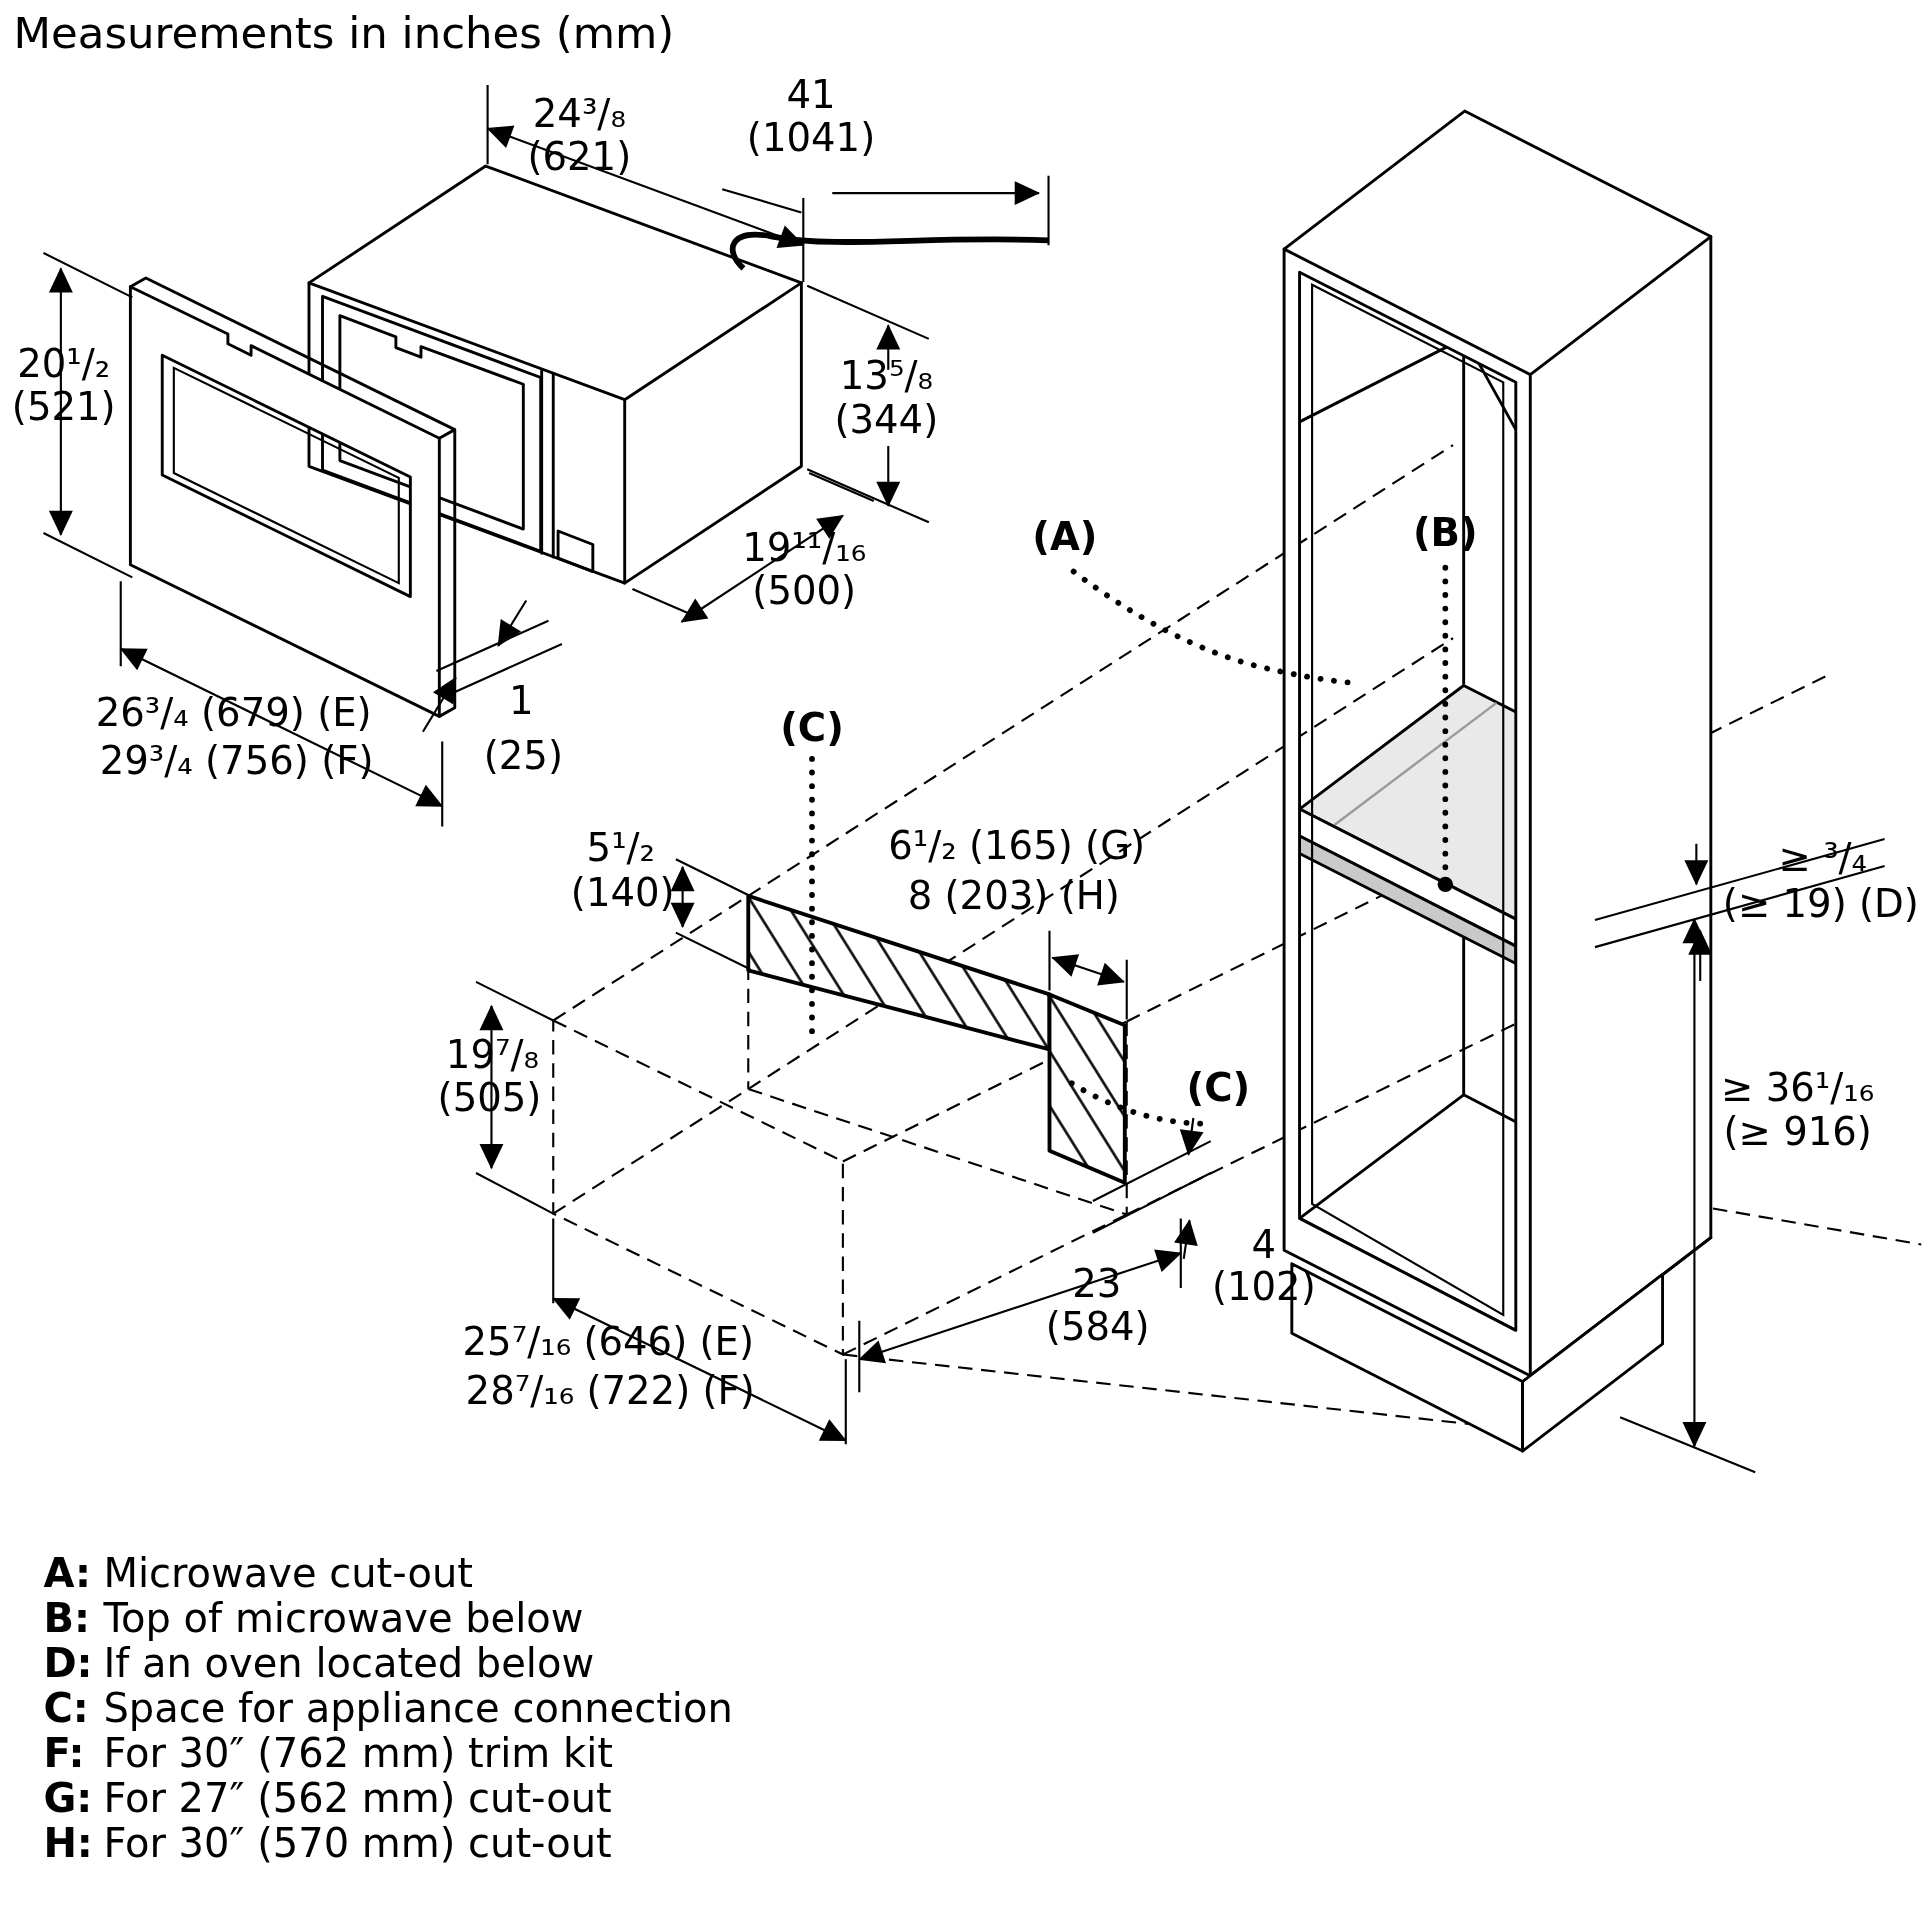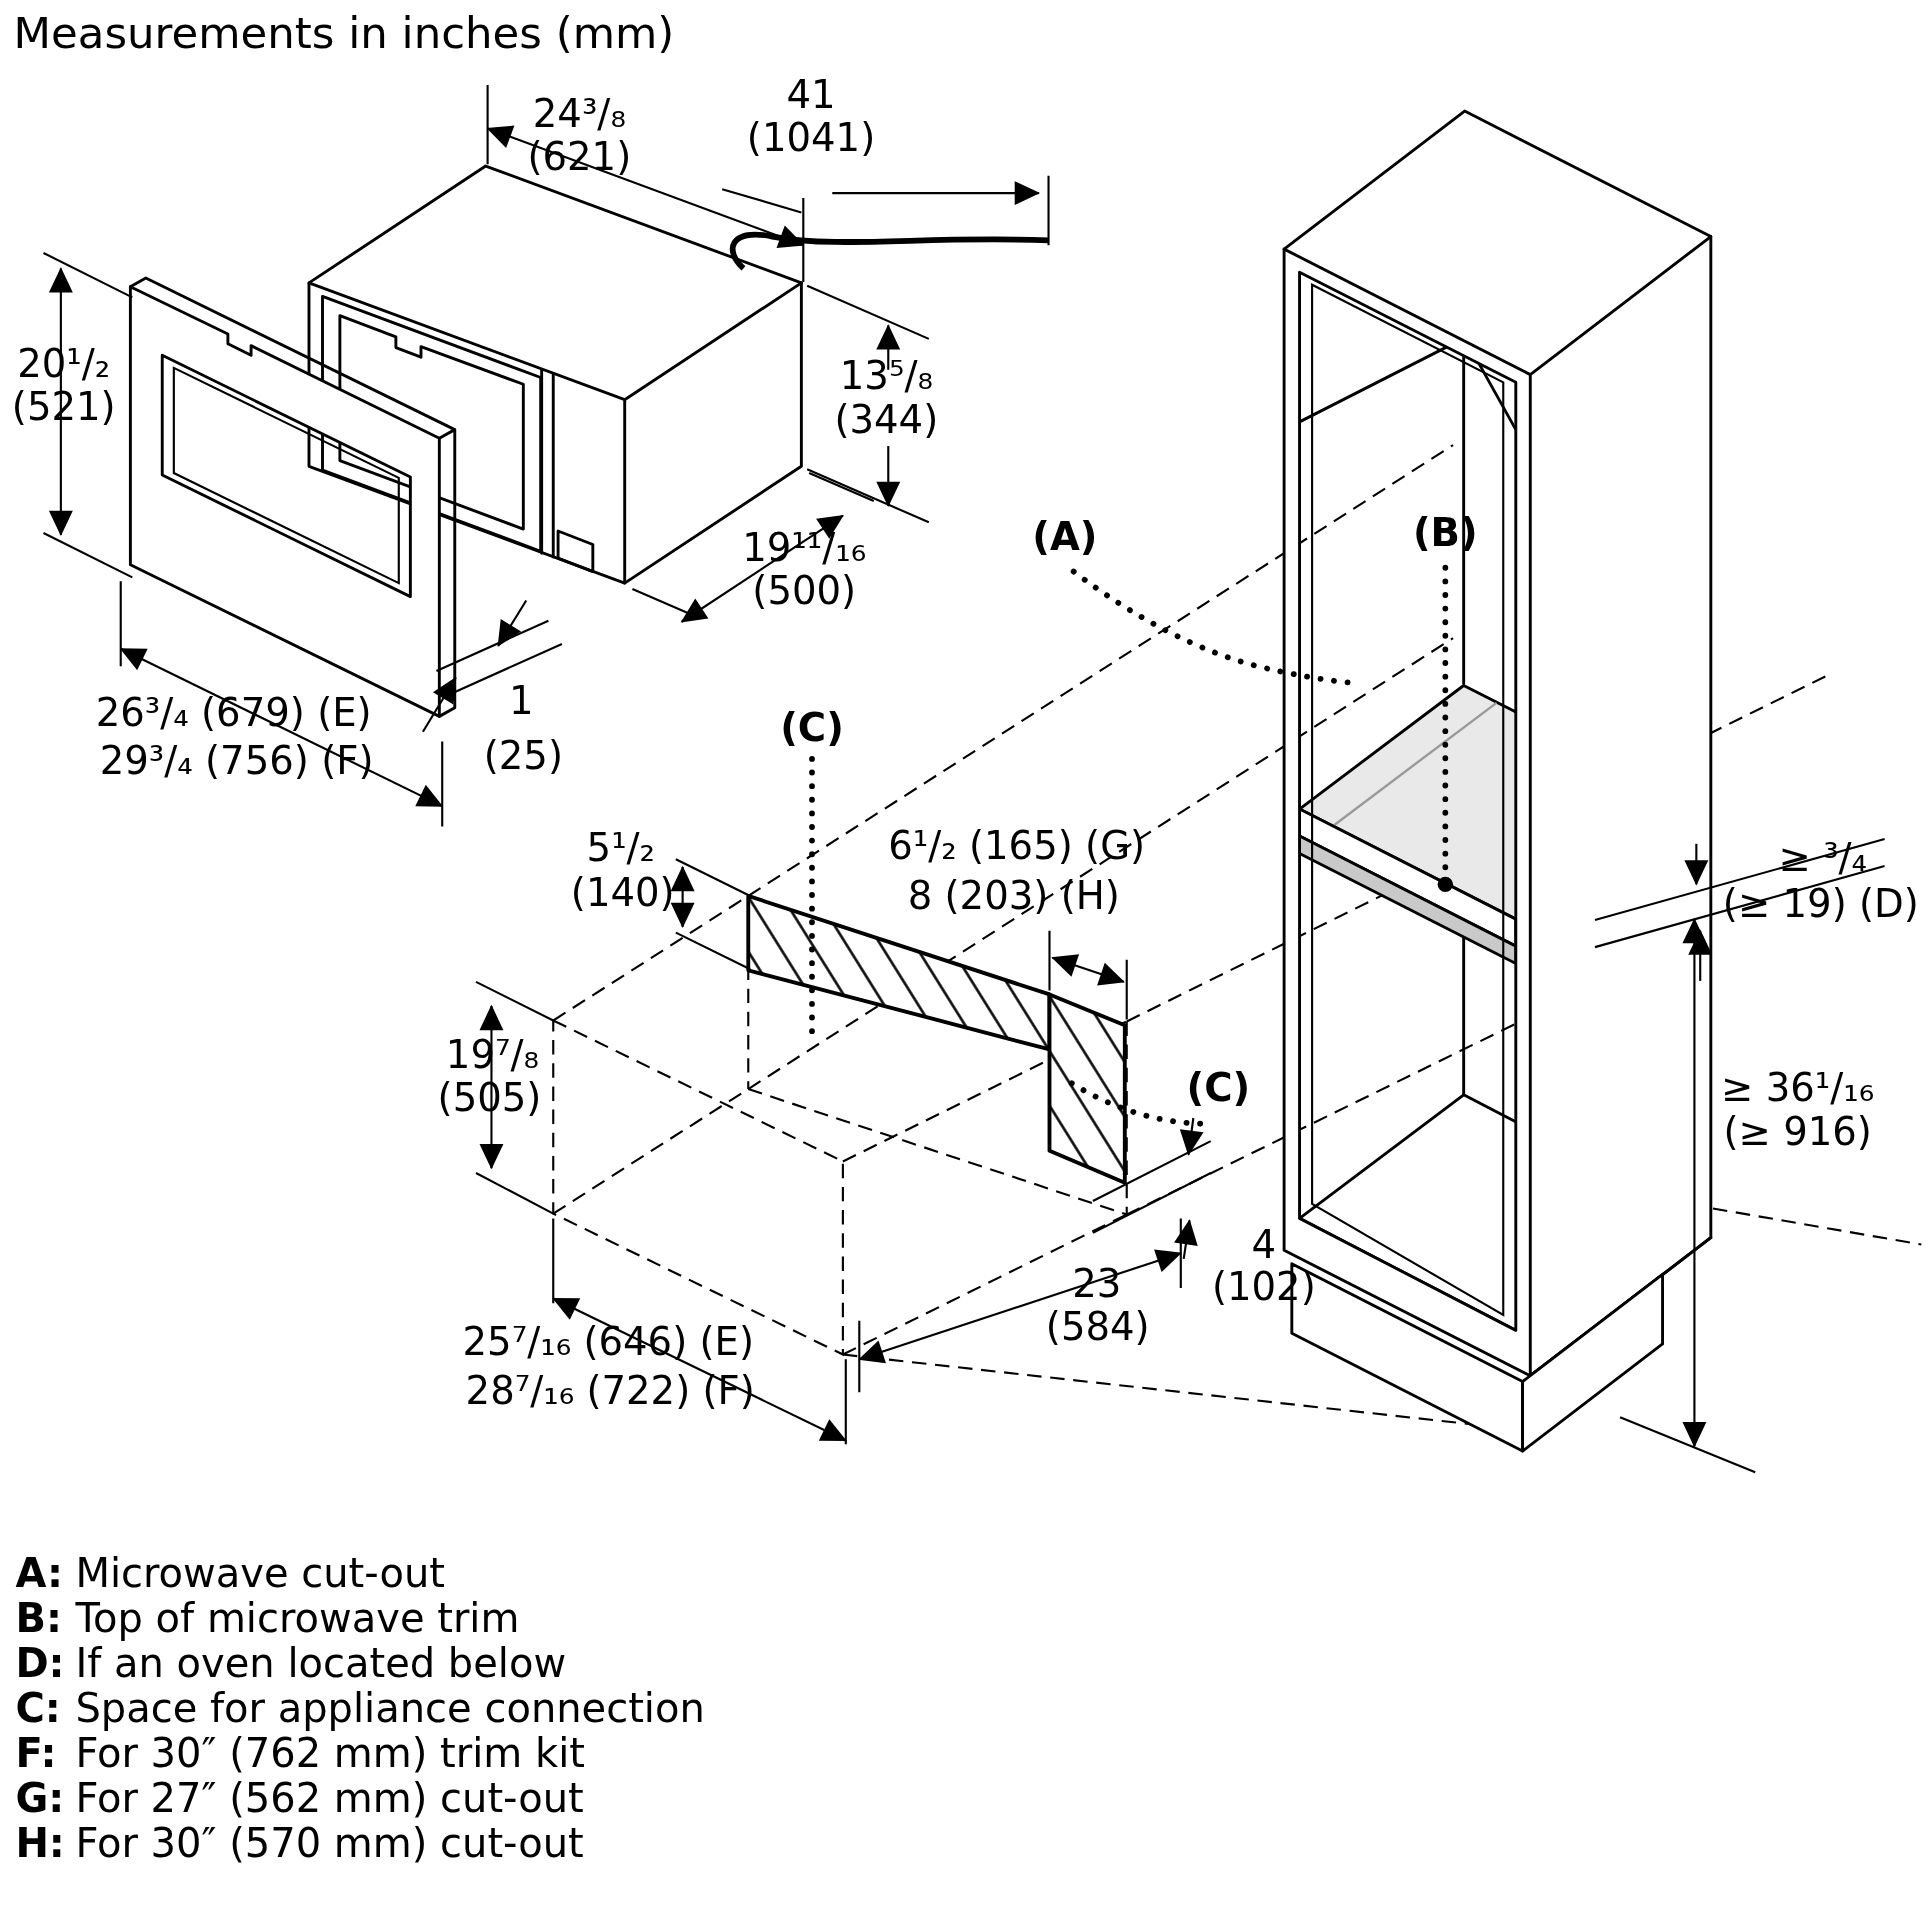--- a/index.html
+++ b/index.html
@@ -10,21 +10,21 @@
   .ttl{font-size:45px;}
   .dim{text-anchor:middle;}
   .lbl{text-anchor:middle;font-weight:bold;}
   .ln{stroke:#000;stroke-width:3;fill:none;stroke-linejoin:round;stroke-linecap:round;}
   .lnw{stroke:#000;stroke-width:3;fill:#ffffff;stroke-linejoin:round;}
   .thin{stroke:#000;stroke-width:2.2;fill:none;}
   .dsh{stroke:#000;stroke-width:2.2;fill:none;stroke-dasharray:15 9;}
   .dot{stroke:#000;stroke-width:6;fill:none;stroke-dasharray:0.1 14;stroke-linecap:round;}
   .hat{stroke:#000;stroke-width:4;fill:url(#hatch);stroke-linejoin:round;}
   #legend{position:absolute;left:15.4px;top:1551px;font-size:40px;line-height:45px;}
-  #legend .row{white-space:nowrap;}
+  #legend .row{white-space:nowrap;margin-left:28px;}
   #legend .k{font-weight:bold;display:inline-block;min-width:60px;}
 </style>
 </head>
 <body>
 
 <svg width="1931" height="1593" viewBox="0 0 2000 1650">
   <defs>
     <pattern id="hatch" patternUnits="userSpaceOnUse" width="30" height="30" patternTransform="rotate(-32)">
       <rect width="30" height="30" fill="#ffffff"></rect>
       <line x1="15" y1="0" x2="15" y2="30" stroke="#000" stroke-width="2.6"></line>
@@ -183,20 +183,20 @@
     <text class="lbl" x="1497" y="566">(B)</text>
     <text class="dim" x="1888" y="902">≥ ³/₄</text>
     <text class="dim" x="1886" y="950">(≥ 19) (D)</text>
     <text class="dim" x="1862" y="1140">≥ 36¹/₁₆</text>
     <text class="dim" x="1862" y="1186">(≥ 916)</text>
   </g>
 </svg>
 
 <div id="legend">
   <div class="row"><span class="k">A:</span><span>Microwave cut-out</span></div>
-  <div class="row"><span class="k">B:</span><span>Top of microwave trim</span></div>
+  <div class="row"><span class="k">B:</span><span>Top of microwave below</span></div>
   <div class="row"><span class="k">D:</span><span>If an oven located below</span></div>
   <div class="row"><span class="k">C:</span><span>Space for appliance connection</span></div>
   <div class="row"><span class="k">F:</span><span>For 30″ (762 mm) trim kit</span></div>
   <div class="row"><span class="k">G:</span><span>For 27″ (562 mm) cut-out</span></div>
   <div class="row"><span class="k">H:</span><span>For 30″ (570 mm) cut-out</span></div>
 </div>
 
 
 </body></html>

